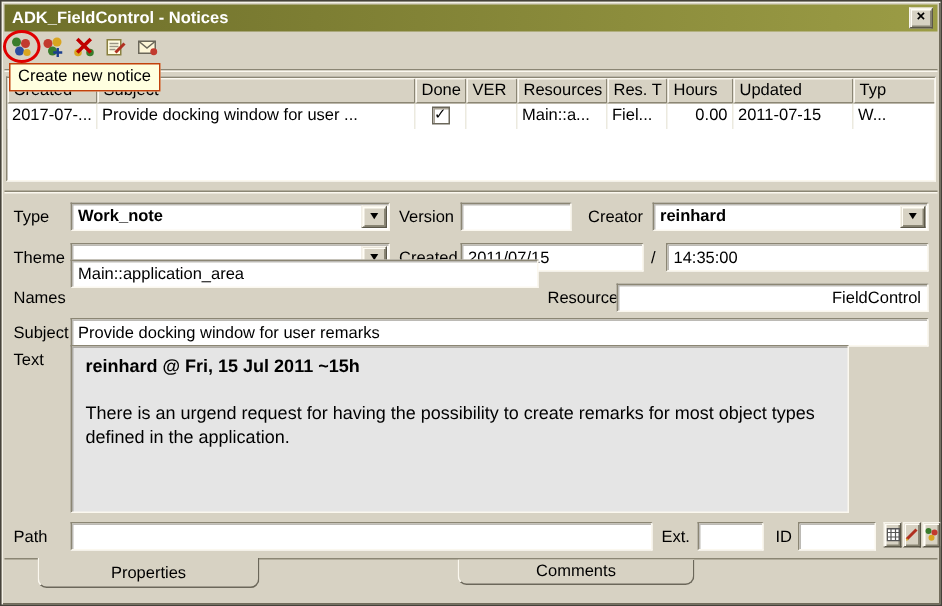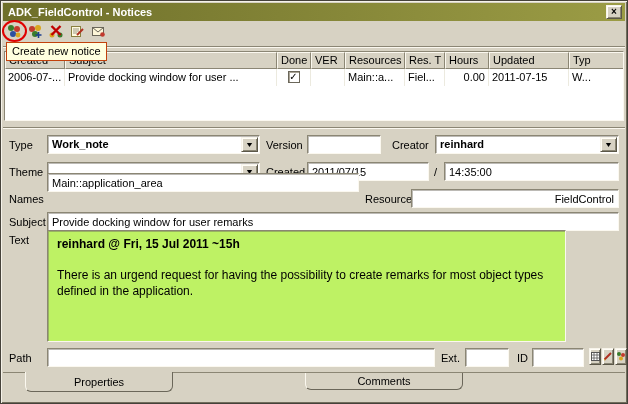--- a/index.html
+++ b/index.html
@@ -80,21 +80,21 @@
     border:1px solid; border-color:#8b8674 #fbf8ef #fbf8ef #8b8674;
     box-shadow: inset 1px 1px 0 rgba(107,103,90,.45);
     font-weight: bold;
   }
   .dd-text { flex:1; padding:2px 4px; white-space:nowrap; overflow:hidden; }
   .dd-btn { width:17px; margin:1px; display:flex; align-items:center; justify-content:center; }
   .arrow { font-size:7px; line-height:1; transform:scaleX(1.3); }
 
   .textarea {
     position:absolute; left:46px; top:229px; width:519px; height:112px;
-    background:#bef264; border:1px solid; border-color:#8b8674 #fbf8ef #fbf8ef #8b8674;
+    background:#e5e5e5; border:1px solid; border-color:#8b8674 #fbf8ef #fbf8ef #8b8674;
     box-shadow: inset 1px 1px 0 rgba(107,103,90,.45);
     padding:6px 9px; overflow:hidden;
   }
   .text-header { font-weight:bold; font-size:12px; }
   .text-body { margin-top:16px; font-size:12px; max-width:524px; line-height:1.35; }
 
   .mini-btn { position:absolute; width:12px; height:17px; display:flex;
     align-items:center; justify-content:center; padding:0; }
 
   .tab-line { position:absolute; left:2px; right:2px; top:371px; height:1px; background:#8b8674; }
@@ -178,21 +178,21 @@
       <div class="hcell w2">Subject</div>
       <div class="hcell w3">Done</div>
       <div class="hcell w4">VER</div>
       <div class="hcell w5">Resources</div>
       <div class="hcell w6">Res. T</div>
       <div class="hcell w7">Hours</div>
       <div class="hcell w8">Updated</div>
       <div class="hcell w9">Typ</div>
     </div>
     <div class="grid-row">
-      <div class="rcell w1">2006-07-...</div>
+      <div class="rcell w1">2017-07-...</div>
       <div class="rcell w2">Provide docking window for user ...</div>
       <div class="rcell w3">
         <span class="checkbox">
           <span>✓</span>
         </span>
       </div>
       <div class="rcell w4"></div>
       <div class="rcell w5">Main::a...</div>
       <div class="rcell w6">Fiel...</div>
       <div class="rcell w7 hours">0.00</div>

